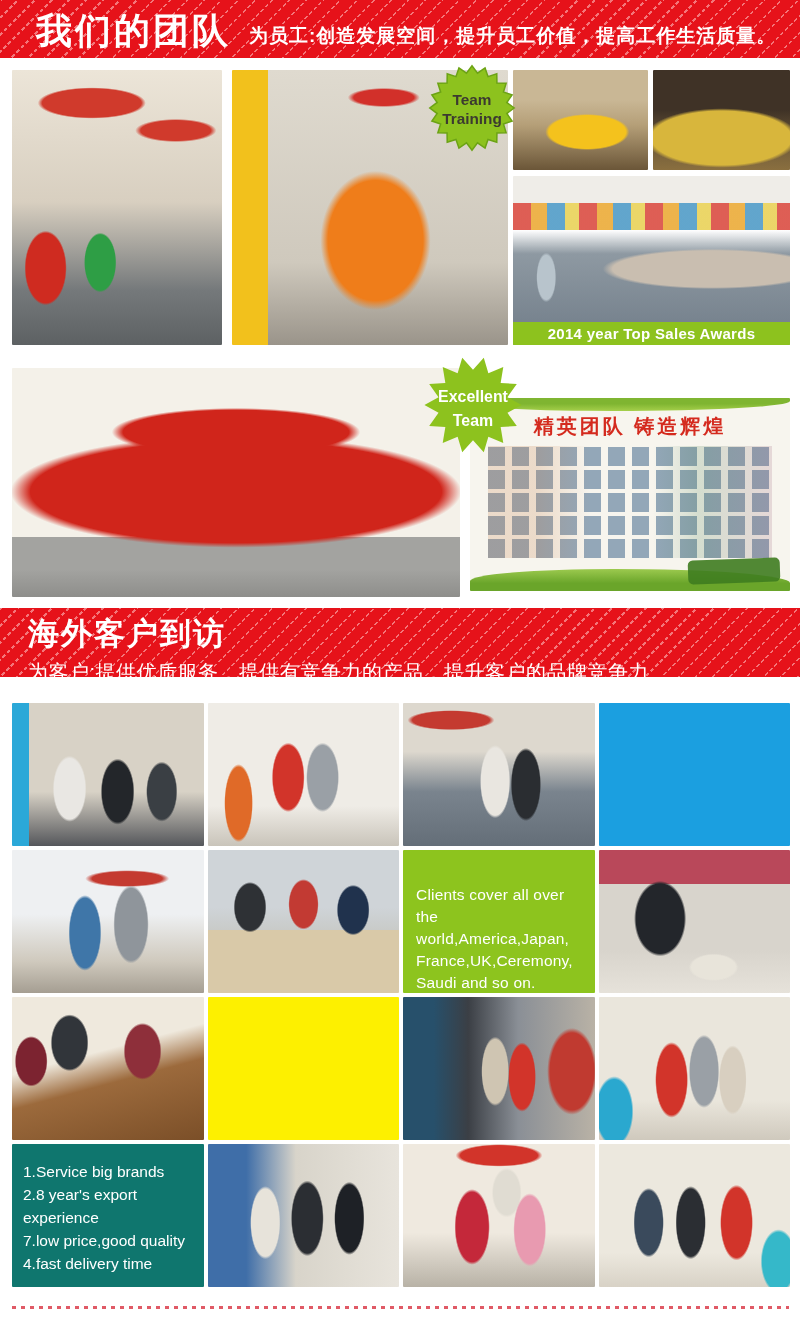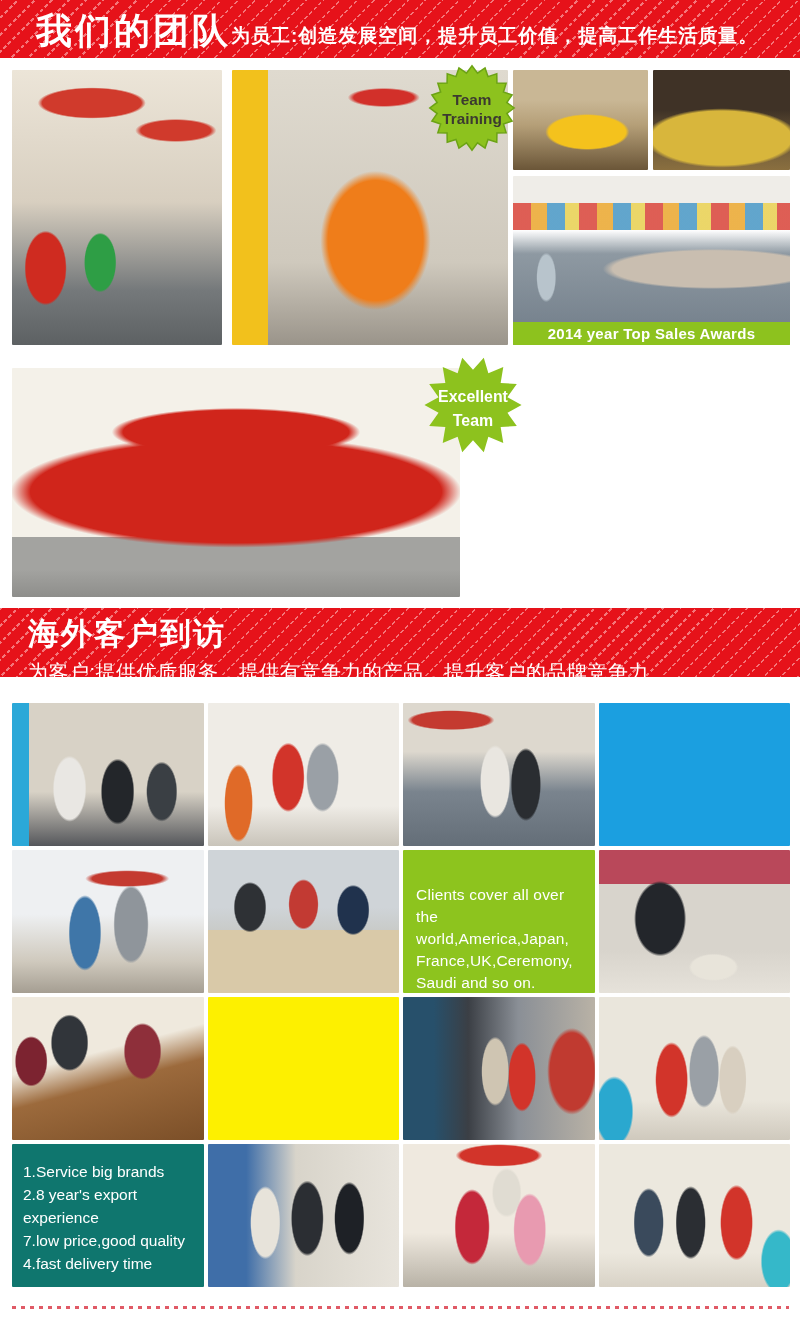--- a/index.html
+++ b/index.html
@@ -12,21 +12,21 @@
   
   .banner {
     position:absolute; left:0; width:800px; color:#fff;
     background:
       repeating-linear-gradient(45deg, #e6121a 0 2.5px, rgba(230,18,26,0) 2.5px 6.5px),
       repeating-linear-gradient(135deg, rgba(255,200,200,.55) 0 1.6px, transparent 1.6px 12px),
       #e6121a;
   }
   .banner1 { top:0; height:58px; display:flex; align-items:flex-end; padding:0 0 9px 36px; }
   .b1-title { font-size:36px; font-weight:bold; letter-spacing:3px; line-height:1;text-align:center; }
-  .b1-sub   { font-size:19px; font-weight:bold; letter-spacing:1px; line-height:1; padding-bottom:4px; }
+  .b1-sub   { font-size:19px; font-weight:bold; letter-spacing:1px; line-height:1; margin-left:18px; padding-bottom:4px; }
   .banner2 { top:608px; height:69px; padding:9px 0 0 28px; }
   .b2-title { font-size:31px; font-weight:bold; letter-spacing:2px; line-height:1.1; }
   .b2-sub   { font-size:20px; font-weight:normal; letter-spacing:.5px; margin-top:8px; }
 
   
   .ph { position:absolute; border-radius:1px; overflow:hidden; }
   .cell { border-radius:1px; overflow:hidden; position:relative; }
 
   .g-office { background:
       radial-gradient(34px 60px at 16% 72%, #cf2b20 0 58%, transparent 62%),
@@ -186,20 +186,27 @@
     <div class="caption-bar">2014 year Top Sales Awards Ceremony</div>
   </div>
 
   <svg class="badge badge-training" viewBox="0 0 120 120">
     <polygon fill="#8dc21e" stroke="#6ca315" stroke-width="2" points="115,60 105.4,67.2 112.3,77 101,80.9 104.5,92.3 92.5,92.5 92.3,104.5 80.9,101 77,112.3 67.2,105.4 60,115 52.8,105.4 43,112.3 39.1,101 27.7,104.5 27.5,92.5 15.5,92.3 19.1,80.9 7.7,77 14.6,67.2 5,60 14.6,52.8 7.7,43 19.1,39.1 15.5,27.7 27.5,27.5 27.7,15.5 39.1,19.1 43,7.7 52.8,14.6 60,5 67.2,14.6 77,7.7 80.9,19.1 92.3,15.5 92.5,27.5 104.5,27.7 101,39.1 112.3,43 105.4,52.8"></polygon>
     <text x="60" y="56" class="bt-text">Team</text>
     <text x="60" y="81" class="bt-text">Training</text>
   </svg>
 
   <div class="ph g-redteam" style="left:12px; top:368px; width:448px; height:229px;"></div>
+  <div class="ph wall" style="left:470px; top:398px; width:320px; height:193px;">
+    <div class="wall-top"></div>
+    <div class="wall-title">精英团队  铸造辉煌</div>
+    <div class="wall-grid"></div>
+    <div class="wall-bottom"></div>
+    <div class="wall-logo"></div>
+  </div>
 
   <svg class="badge badge-excellent" viewBox="0 0 120 120">
     <polygon fill="#8dc21e" points="115,60 99,68.9 109.6,83.9 91.3,84.9 94.3,103 77.4,96 72.2,113.6 60,100 47.8,113.6 42.6,96 25.7,103 28.7,84.9 10.4,83.9 21,68.9 5,60 21,51.1 10.4,36.1 28.7,35.1 25.7,17 42.6,24 47.8,6.4 60,20 72.2,6.4 77.4,24 94.3,17 91.3,35.1 109.6,36.1 99,51.1"></polygon>
     <text x="60" y="57" class="be-text">Excellent</text>
     <text x="60" y="84" class="be-text">Team</text>
   </svg>
 
   <header class="banner banner2">
     <div class="b2-title">海外客户到访</div>
     <div class="b2-sub">为客户:提供优质服务，提供有竞争力的产品，提升客户的品牌竞争力。</div>

